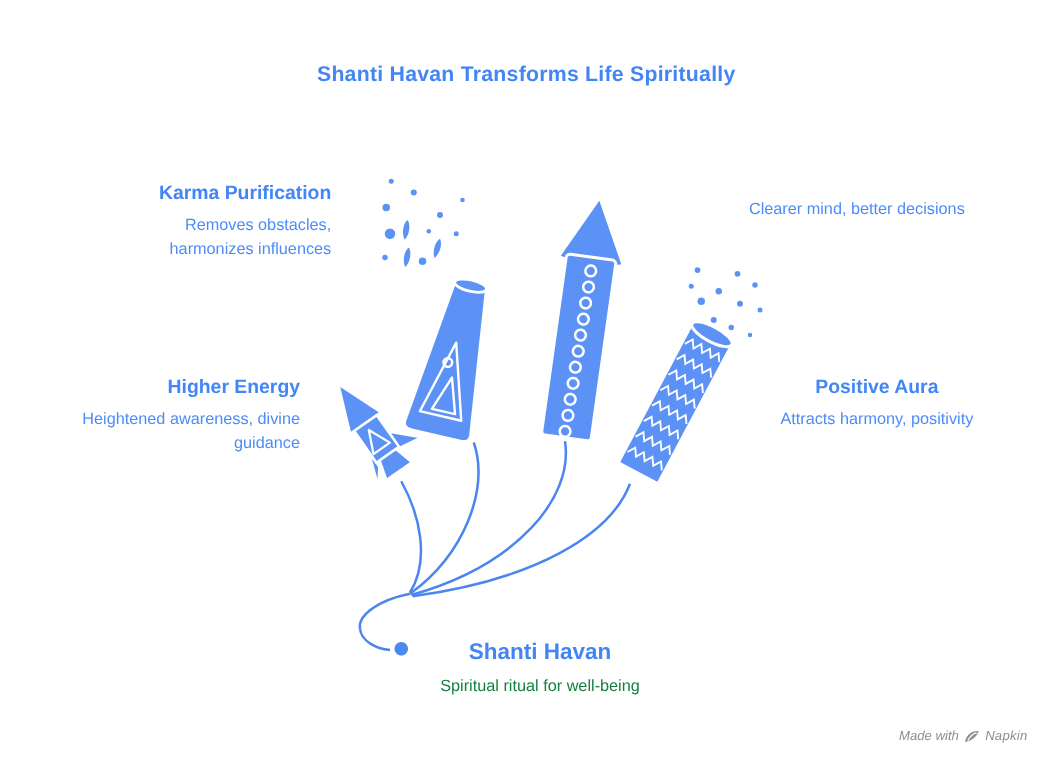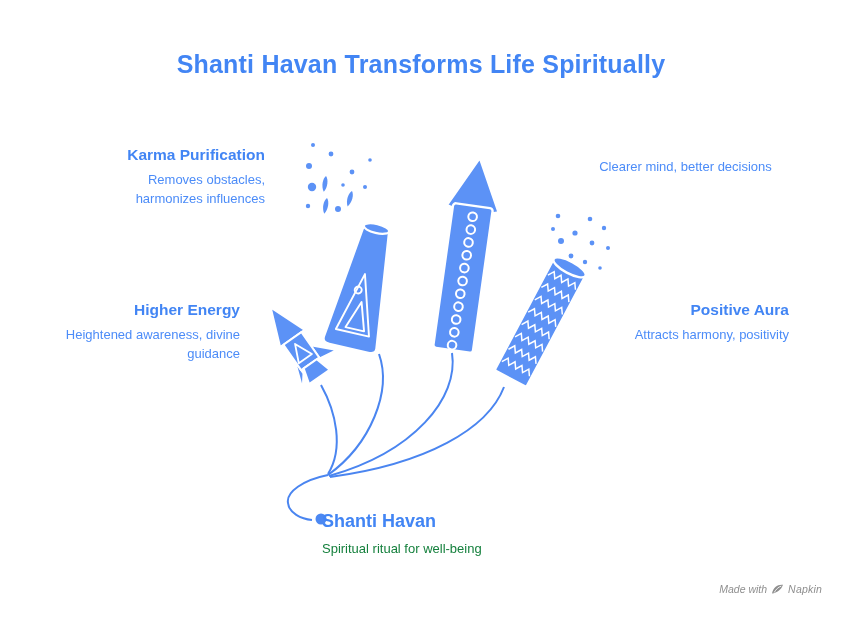--- a/index.html
+++ b/index.html
@@ -3,33 +3,33 @@
 <meta charset="utf-8">
 <style>
   html,body{margin:0;padding:0;background:#fff;}
   .canvas{
     position:relative;width:842px;height:618px;background:#fff;overflow:hidden;
     font-family:"Liberation Sans","DejaVu Sans",sans-serif;
   }
   .art{position:absolute;left:0;top:0;width:842px;height:618px;}
   .title{
     position:absolute;left:0;top:50px;width:842px;text-align:center;
-    font-size:25px;font-weight:bold;color:#4285F4;letter-spacing:.2px;
+    font-size:17px;font-weight:bold;color:#4285F4;letter-spacing:.2px;
   }
   .node{position:absolute;}
   .node h3{margin:0 0 7px 0;font-size:15.5px;font-weight:bold;color:#4285F4;}
   .node p{margin:0;font-size:13px;line-height:1.45;color:#4C8CF8;}
   .align-right{text-align:right;}
-  .align-left{text-align:right;}
+  .align-left{text-align:center;}
   .align-center{text-align:center;}
   .node-karma{left:83px;top:146px;width:182px;}
   .node-intuition{left:593px;top:158px;width:185px;}
   .node-higher{left:55px;top:301px;width:185px;}
   .node-positive{left:614px;top:301px;width:175px;}
-  .center-label{position:absolute;left:322px;top:511px;width:220px;text-align:left;}
+  .center-label{position:absolute;left:322px;top:511px;width:220px;text-align:center;}
   .center-label h2{margin:0 0 9px 0;font-size:18px;font-weight:bold;color:#4285F4;}
   .center-label p{margin:0;font-size:13px;color:#15803d;}
   .footer{
     position:absolute;right:20px;top:583px;display:flex;align-items:center;gap:4px;
     font-size:10.5px;color:#8E8E8E;cursor:pointer;font-style:italic;
   }
   .footer .brand{letter-spacing:.2px;}
 </style>
 </head>
 <body>

